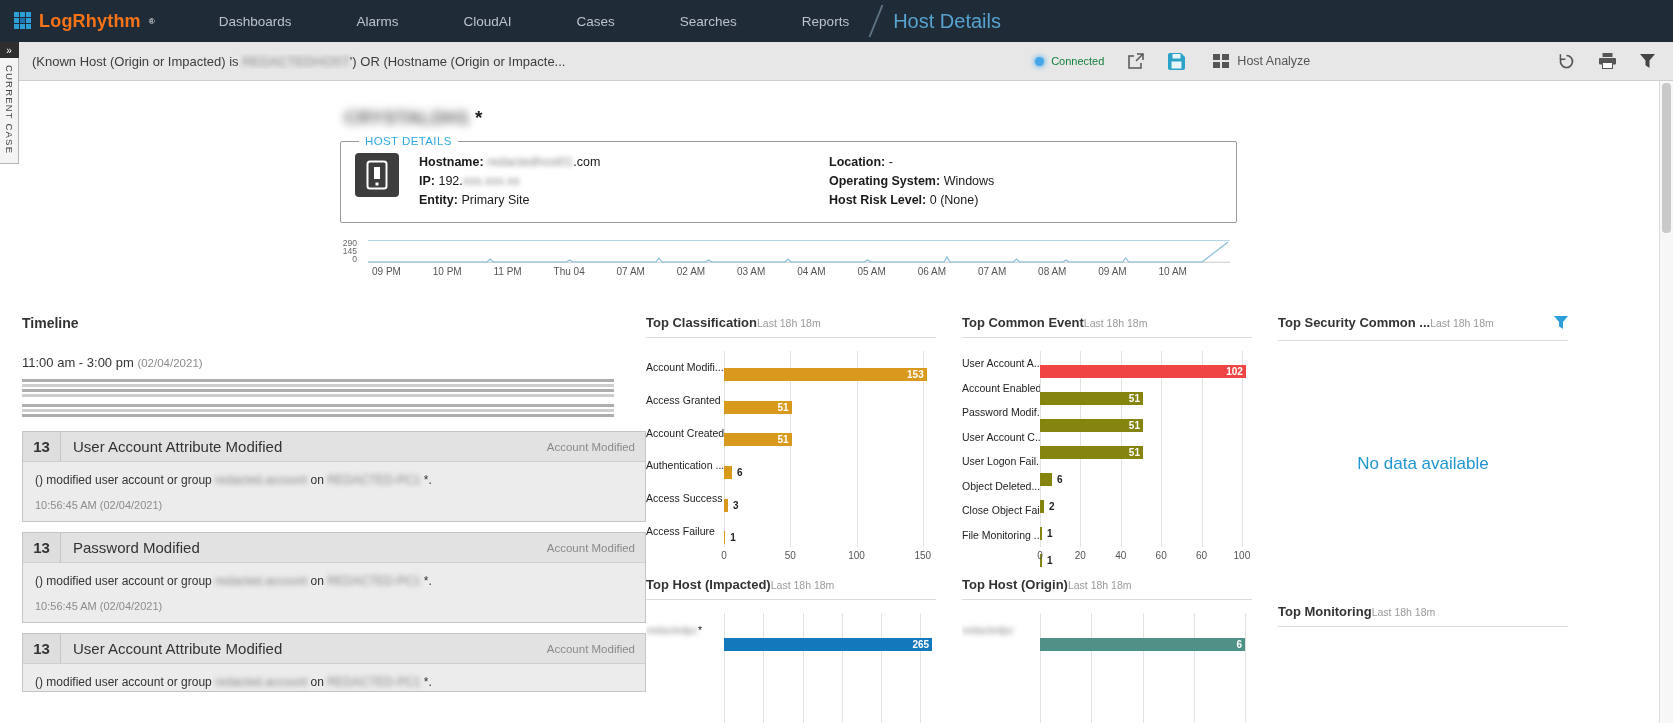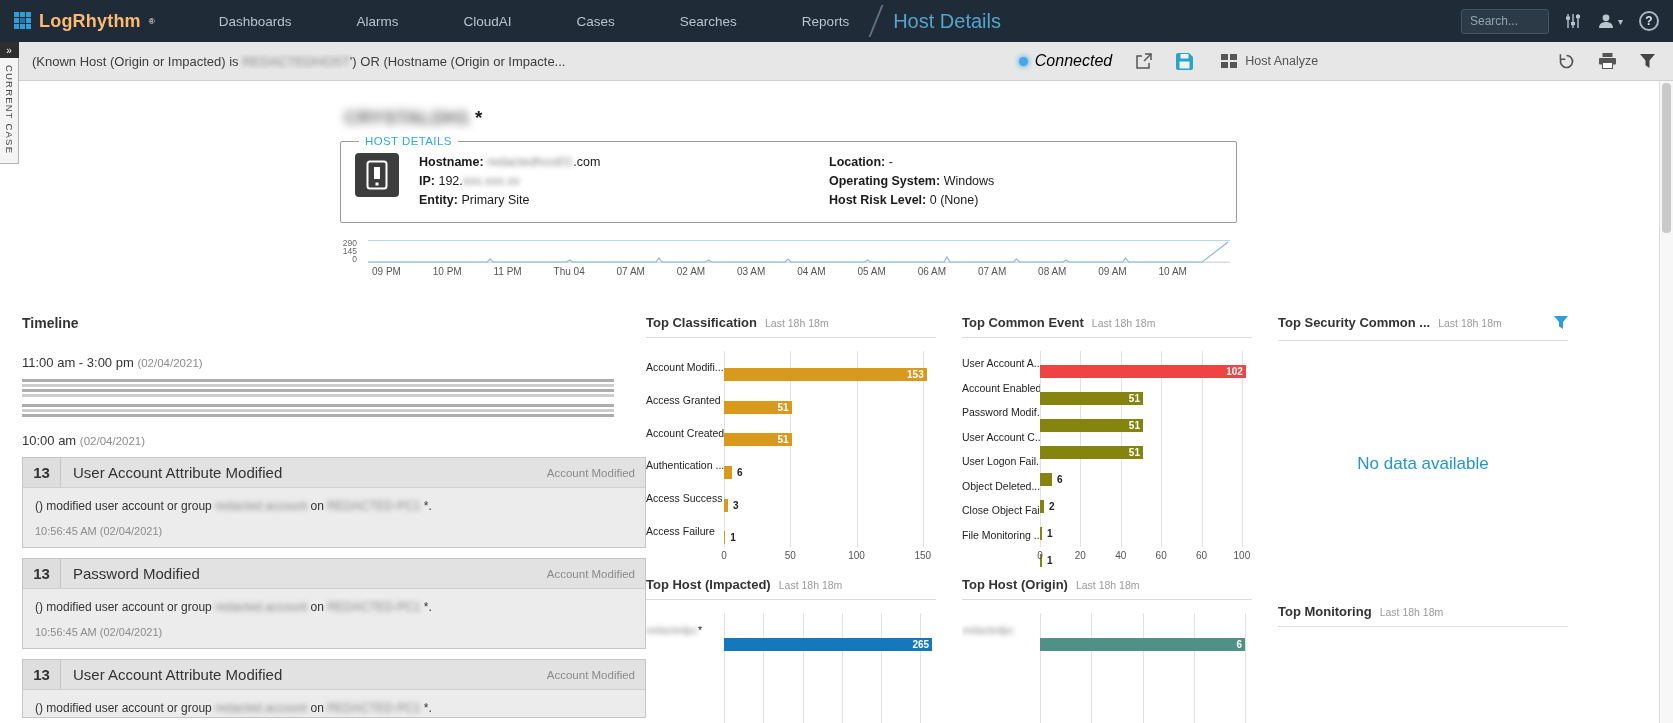--- a/index.html
+++ b/index.html
@@ -8,21 +8,21 @@
     position:relative; width:1673px; height:723px; overflow:hidden;
     font-family:"Liberation Sans", sans-serif; background:#fff; color:#222;
   }
 
   
   .navbar {
     position:absolute; top:0; left:0; right:0; height:42px;
     background:#1f2b36; display:flex; align-items:center; color:#b9c4cc;
   }
   .logo { display:flex; align-items:center; gap:7px; margin-left:14px; cursor:pointer; }
-  .logo-text { color:#fdba74; font-size:18px; font-weight:bold; letter-spacing:0.2px; }
+  .logo-text { color:#f97316; font-size:18px; font-weight:bold; letter-spacing:0.2px; }
   .logo sup { color:#fff; font-size:8px; margin-left:1px; }
   .nav-items { display:flex; gap:37px; margin-left:36px; font-size:13.5px; }
   .nav-item { cursor:pointer; color:#b9c4cc; white-space:nowrap;margin-left:28px; }
   .title-slash { width:2px; height:32px; background:#5f7383; transform:skewX(-22deg); margin:0 16px 0 26px; }
   .page-title { color:#56a3cf; font-size:20px; font-weight:400; white-space:nowrap; }
   .nav-right { margin-left:auto; display:flex; align-items:center; gap:16px; padding-right:14px; }
   .search-box {
     width:88px; height:25px; background:#2c3a47; border:1px solid #47545f; border-radius:3px;
     color:#94a5b2; font-size:12px; padding:0 8px; font-family:"Liberation Sans", sans-serif;
   }
@@ -38,21 +38,21 @@
   .toolbar {
     position:absolute; top:42px; left:0; right:0; height:39px;
     background:#e7e7e7; border-bottom:1px solid #cfcfcf;
     display:flex; align-items:center; padding:0 18px 0 32px;
   }
   .query { font-size:13px; color:#3c3c3c; white-space:nowrap; overflow:hidden; max-width:600px; cursor:text; }
   .flex-sp1 { flex:2.1; }
   .flex-sp2 { flex:1; }
   .connected { display:flex; align-items:center; gap:7px; }
   .dot { width:9px; height:9px; border-radius:50%; box-shadow:0 0 5px 1px rgba(69,167,232,.8); }
-  .connected-label { font-size:16px; color:#000000;font-style:italic; }
+  .connected-label { font-size:11px; color:#15803d; }
   .tb-icon { display:flex; align-items:center; margin-left:24px; cursor:pointer; }
   .host-analyze { display:flex; align-items:center; gap:8px; margin-left:28px; font-size:12.5px; color:#555; cursor:pointer; }
 
   
   .current-case {
     position:absolute; left:0; top:42px; width:19px; height:122px;
     background:#f4f4f4; border-right:1px solid #b5b5b5; border-bottom:1px solid #b5b5b5;
     z-index:5; display:flex; flex-direction:column; align-items:center; cursor:pointer;
   }
   .cc-expand {
@@ -107,21 +107,21 @@
 
   .event-card { border:1px solid #c5c5c5; background:#ececec; margin-bottom:10px; width:624px; }
   .ev-head { display:flex; align-items:stretch; height:30px; background:#e2e2e2; border-bottom:1px solid #cfcfcf; }
   .ev-count { width:38px; border-right:1px solid #c5c5c5; display:flex; align-items:center; justify-content:center; font-size:15px; font-weight:bold; color:#333; background:#dedede; }
   .ev-title { padding-left:12px; font-size:15px; color:#333; display:flex; align-items:center; white-space:nowrap; }
   .ev-tag { margin-left:auto; padding-right:10px; font-size:11.5px; color:#8a8a8a; display:flex; align-items:center; }
   .ev-body { padding:11px 12px 2px; font-size:12px; color:#333; }
   .ev-ts { padding:10px 12px 10px; font-size:11px; color:#8c8c8c; }
 
   
-  .panel-head { display:flex; align-items:baseline; gap:8px; border-bottom:1px solid #dcdcdc; padding-bottom:7px; margin-bottom:13px; }
+  .panel-head { display:flex; align-items:baseline; border-bottom:1px solid #dcdcdc; padding-bottom:7px; margin-bottom:13px; }
   .p-title { font-size:13px; font-weight:bold; color:#333; white-space:nowrap; }
   .p-range { font-size:10.5px; color:#9a9a9a; white-space:nowrap; }
   .p-filter { margin-left:auto; cursor:pointer; align-self:center; }
   .panel.second { margin-top:30px; }
 
   .chart-body { display:flex; }
   .chart-body.tall { height:196px; margin-bottom:24px; }
   .chart-body.short { height:120px; }
   .bar-labels { width:78px; display:flex; flex-direction:column; flex-shrink:0; }
   .bar-label-row { flex:1; max-height:34px; display:flex; align-items:center; font-size:10.5px; color:#222; white-space:nowrap; overflow:hidden; padding-right:6px; }
@@ -162,41 +162,20 @@
     <nav class="nav-items">
         <div class="nav-item">Dashboards</div>
         <div class="nav-item">Alarms</div>
         <div class="nav-item">CloudAI</div>
         <div class="nav-item">Cases</div>
         <div class="nav-item">Searches</div>
         <div class="nav-item">Reports</div>
       </nav>
     <div class="title-slash"></div>
     <div class="page-title">Host Details</div>
-    <div class="nav-right">
-      <input class="search-box" readonly="" value="Search..." style="">
-      <span class="nav-icon">
-        <svg width="16" height="16" viewBox="0 0 16 16">
-          <line x1="3" y1="1" x2="3" y2="15" stroke="#b9c4cc" stroke-width="1.4"></line>
-          <line x1="8" y1="1" x2="8" y2="15" stroke="#b9c4cc" stroke-width="1.4"></line>
-          <line x1="13" y1="1" x2="13" y2="15" stroke="#b9c4cc" stroke-width="1.4"></line>
-          <rect x="1" y="3.5" width="4" height="3.2" fill="#b9c4cc"></rect>
-          <rect x="6" y="9" width="4" height="3.2" fill="#b9c4cc"></rect>
-          <rect x="11" y="2" width="4" height="3.2" fill="#b9c4cc"></rect>
-        </svg>
-      </span>
-      <span class="nav-icon">
-        <svg width="18" height="18" viewBox="0 0 18 18">
-          <circle cx="9" cy="5.8" r="3.4" fill="#b9c4cc"></circle>
-          <path d="M2 16c0-4 3-6 7-6s7 2 7 6z" fill="#b9c4cc"></path>
-        </svg>
-        <span class="caret">▾</span>
-      </span>
-      <span class="help-circle">?</span>
-    </div>
   </header>
 
   <div class="toolbar">
     <div class="query">
       <span>(Known Host (Origin or Impacted) is </span><span class="red">REDACTEDHOST</span><span>') OR (Hostname (Origin or Impacte...</span>
     </div>
     <div class="flex-sp1"></div>
     <div class="connected">
       <span class="dot" style="background: rgb(69, 167, 232);"></span>
       <span class="connected-label">Connected</span>
@@ -322,24 +301,20 @@
         </div>
         <div class="tl-stack">
           <div class="stripe"></div>
             <div class="stripe"></div>
             <div class="stripe"></div>
             <div class="stripe"></div>
           <div class="stripe"></div>
             <div class="stripe"></div>
             <div class="stripe"></div>
         </div>
-        <div class="tl-group g2">
-          <span class="tl-time">10:00 am</span>
-          <span class="tl-date">(02/04/2021)</span>
-        </div>
         <div>
             <div class="event-card">
               <div class="ev-head">
                 <div class="ev-count">13</div>
                 <div class="ev-title">User Account Attribute Modified</div>
                 <div class="ev-tag">Account Modified</div>
               </div>
               <div class="ev-body"><span>() modified user account or group </span><span class="red">redacted.account</span><span> on </span><span class="red">REDACTED-PC1</span><span> *.</span></div>
               <div class="ev-ts">10:56:45 AM (02/04/2021)</div>
             </div>

